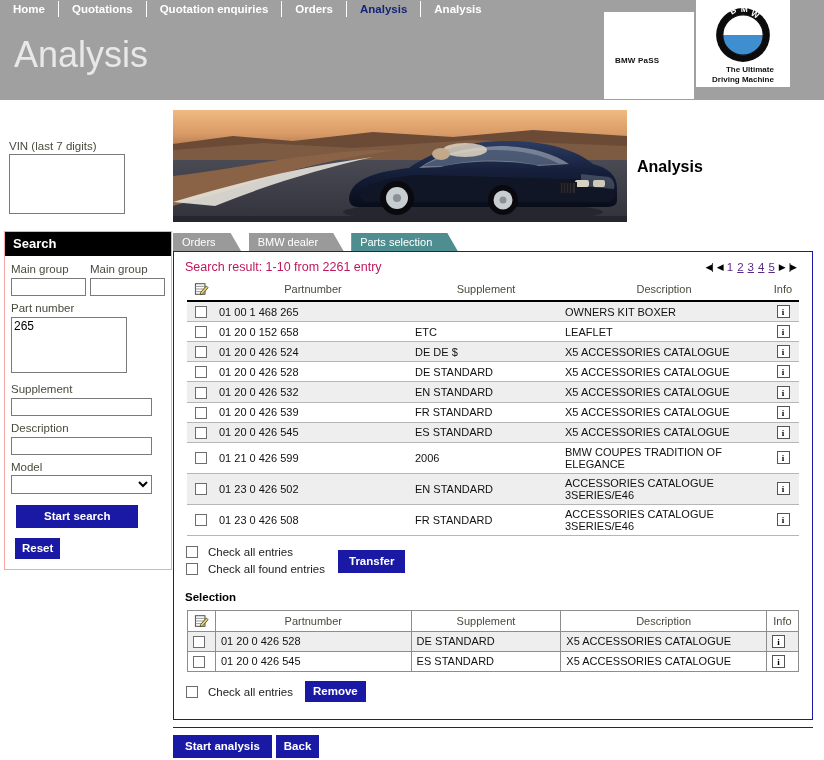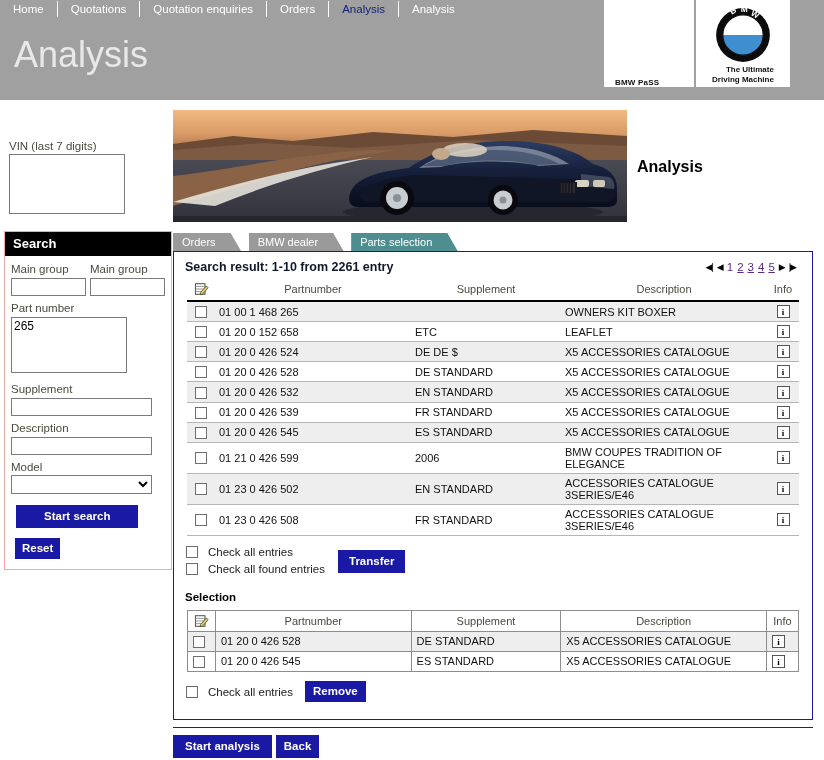--- a/index.html
+++ b/index.html
@@ -18,44 +18,44 @@
     background: #a0a0a0;
   }
   .navbar {
     position: absolute; left: 0; top: 0;
     height: 18px;
     display: flex; align-items: center;
   }
   .nav-item {
     color: #ffffff;
     font-size: 11.5px;
-    font-weight: normal;
+    font-weight: bold;
     padding: 0 13px;
     line-height: 18px;
     white-space: nowrap;
     cursor: pointer;
   }
   .nav-item.active { color: #14247a; }
   .nav-sep {
     width: 1px; height: 16px;
     background: #ffffff;
   }
   .page-heading {
     position: absolute; left: 14px; top: 34px;
     color: #e8e8e8;
     font-size: 36px;
     font-weight: normal;
     letter-spacing: 0px;
     font-family: "Liberation Sans", sans-serif;
   }
   .logo-pass {
-    position: absolute; left: 604px; top: 0;
+    position: absolute; left: 604px; top: 12px;
     width: 90px; height: 87px;
     background: #ffffff;
-    display: flex; align-items: flex-end; justify-content: flex-start;
+    display: flex; align-items: center; justify-content: flex-start;
   }
   .logo-pass span {
     font-size: 8px; font-weight: bold; color: #111;
     margin: 9px 0 0 11px; letter-spacing: .2px;
   }
   .logo-bmw {
     position: absolute; left: 696px; top: 0;
     width: 94px; height: 87px;
     background: #ffffff;
     display: flex; flex-direction: column;
@@ -151,21 +151,21 @@
   .main-panel {
     position: absolute; left: 173px; top: 251px;
     width: 640px; height: 469px;
     border: 1px solid #1919a5;
     background: #ffffff;
   }
   .result-head {
     display: flex; align-items: center; justify-content: space-between;
     padding: 8px 16px 6px 11px;
   }
-  .result-title { font-size: 12.5px; font-weight: bold; color: #0f172a; }
+  .result-title { font-size: 12.5px; font-weight: normal; color: #be185d; }
   .pager { display: flex; align-items: center; gap: 4px; font-size: 11px; }
   .pg-arrow { color: #000; font-size: 9px; cursor: pointer; letter-spacing: -1px; }
   .pg-num { color: #5a2a8a; text-decoration: underline; cursor: pointer; font-size: 11.5px; }
   .pg-num.current { text-decoration: none; color: #5a2a8a; }
 
   table.grid {
     width: 612px; margin: 0 auto;
     border-collapse: collapse;
     font-size: 11px;
   }

